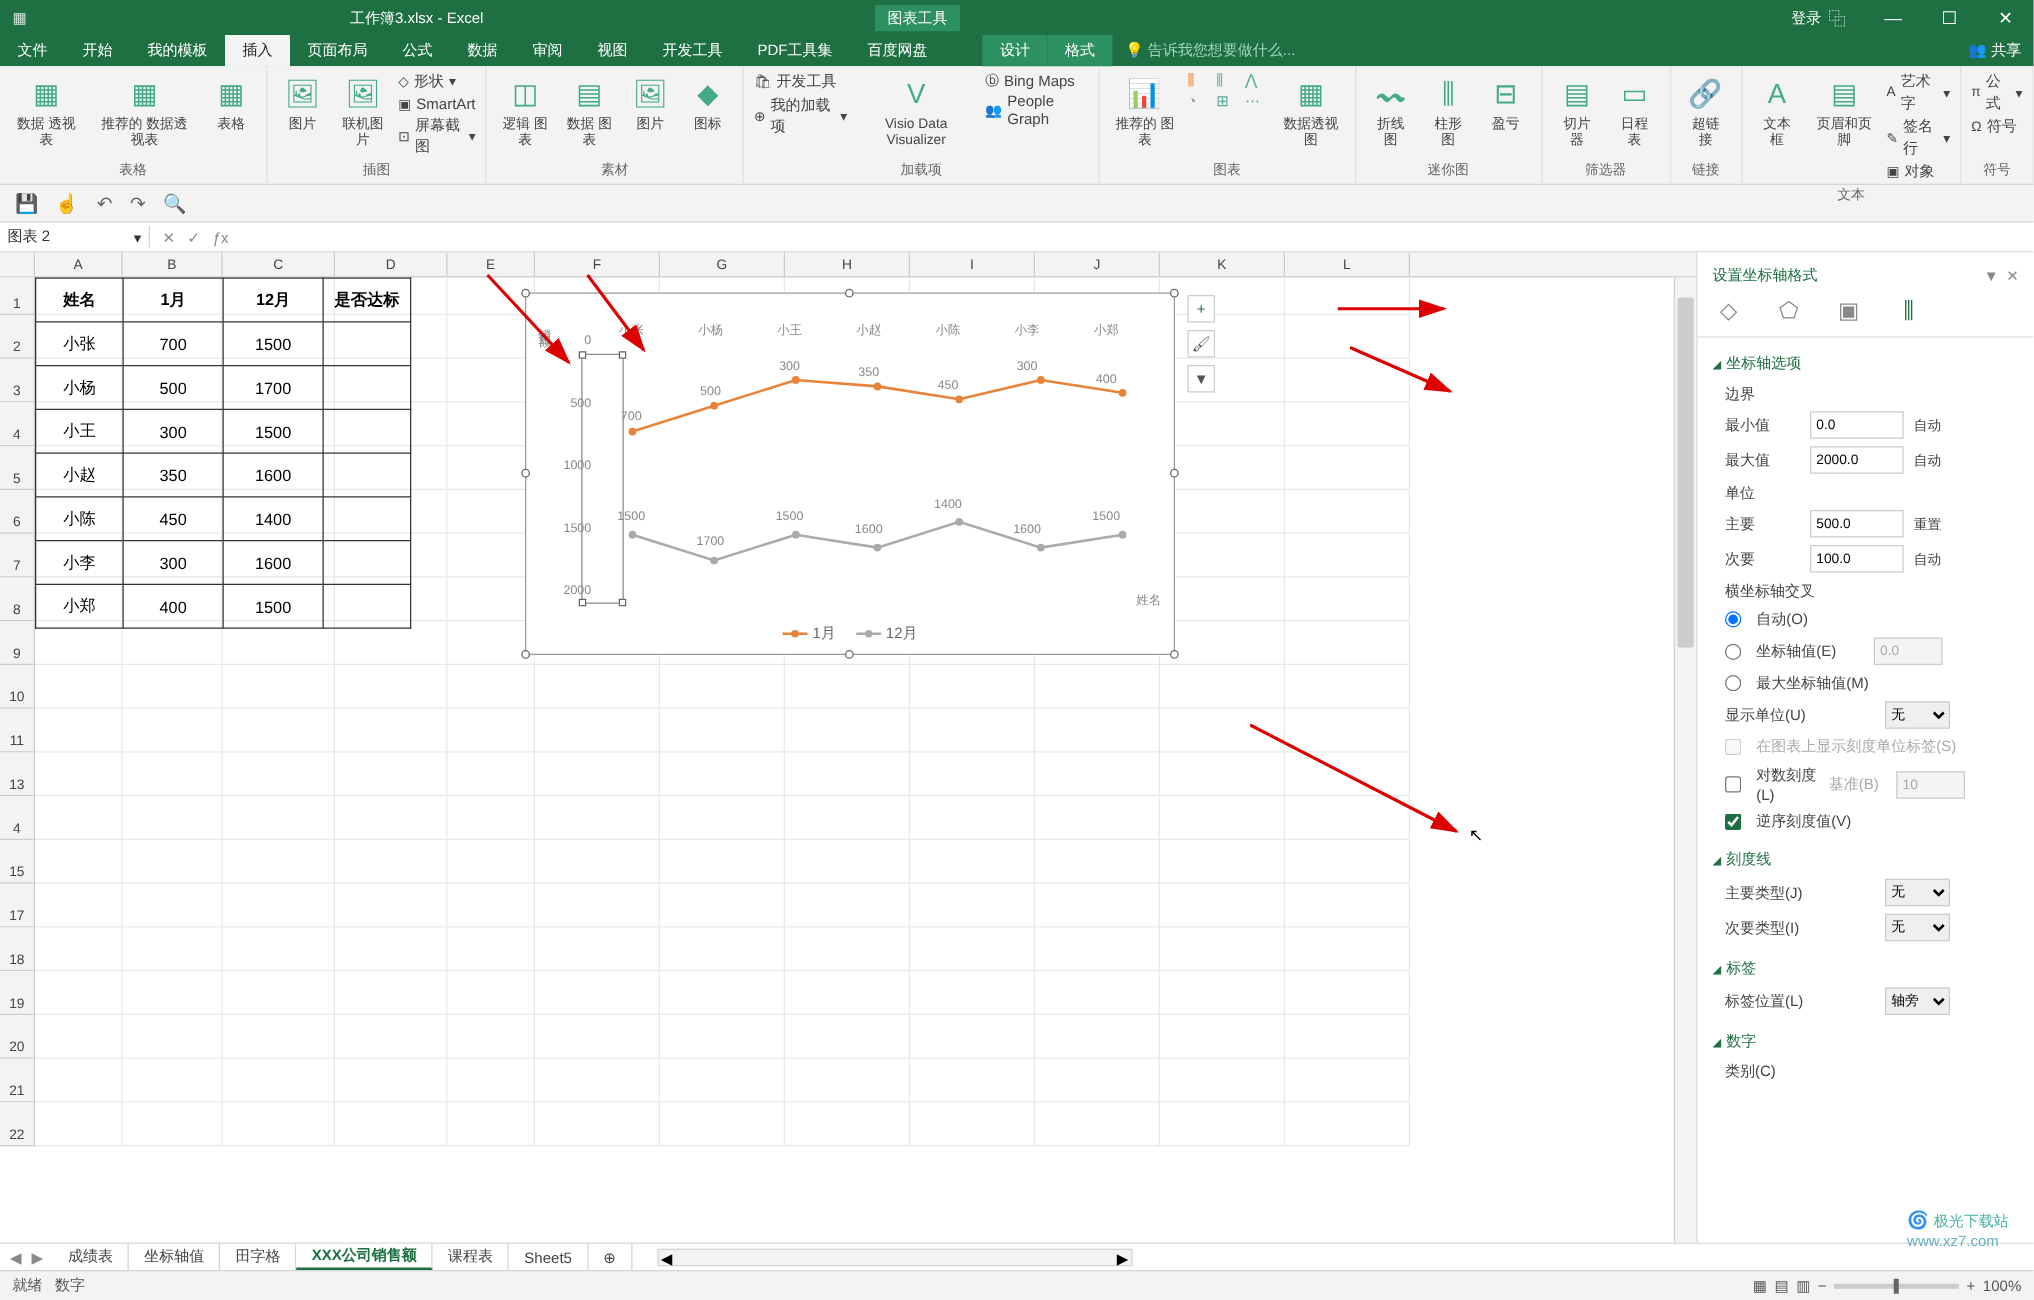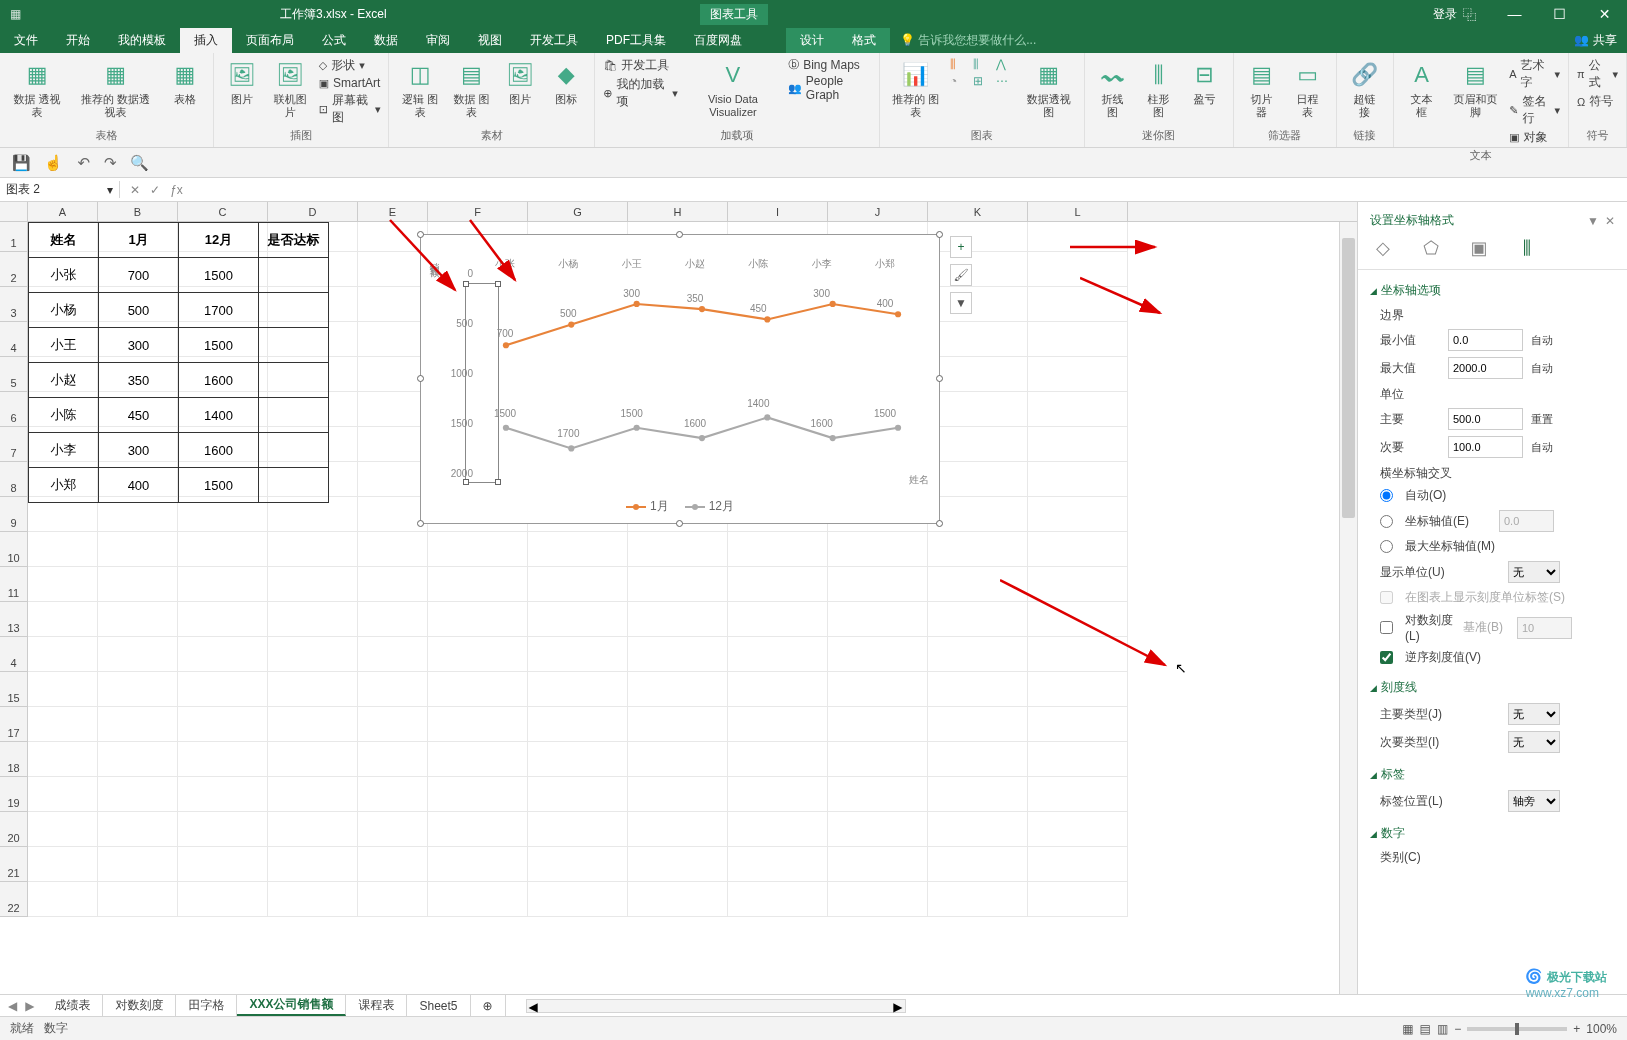--- a/index.html
+++ b/index.html
@@ -125,21 +125,21 @@
 .statusbar{height:24px;background:#f3f3f3;border-top:1px solid #d4d4d4;display:flex;align-items:center;justify-content:space-between;padding:0 10px;font-size:11px;color:#555}
 .statusbar .views{display:flex;gap:6px;align-items:center}
 .statusbar .zslider{width:100px;height:4px;background:#ccc;position:relative}
 .statusbar .zslider .zh{position:absolute;left:48px;top:-4px;width:4px;height:12px;background:#666}
 
 
 .arrow{position:absolute;pointer-events:none}
 
 
 .watermark{position:absolute;right:20px;bottom:40px;font-size:12px;color:#5ab;opacity:.9}
-.watermark .logo{font-size:14px;color:#3a9;font-weight:bold}
+.watermark .logo{font-size:14px;color:#3a9;font-weight:normal}
 </style>
 </head>
 <body>
 
 <div class="titlebar">
   <div class="qat">
     <span>▦</span>
   </div>
   <div class="filename">工作簿3.xlsx - Excel</div>
   <div class="tools-label" style="background:#2d9060;padding:2px 10px">图表工具</div>
@@ -924,21 +924,21 @@
   </div>
 </div>
 
 <div class="sheettabs">
   <div class="nav">
       <span>◀</span>
       <span>▶</span>
     </div>
   <div id="stabs" style="display:flex">
       <div class="stab">成绩表</div>
-      <div class="stab">对数刻度</div>
+      <div class="stab">坐标轴值</div>
       <div class="stab">田字格</div>
       <div class="stab active">XXX公司销售额</div>
       <div class="stab">课程表</div>
       <div class="stab">Sheet5</div>
     </div>
   <div class="stab">⊕</div>
   <div class="hscroll">
       <div class="track">
         <span style="position:absolute;left:2px">◀</span>
         <span style="position:absolute;right:2px">▶</span>

